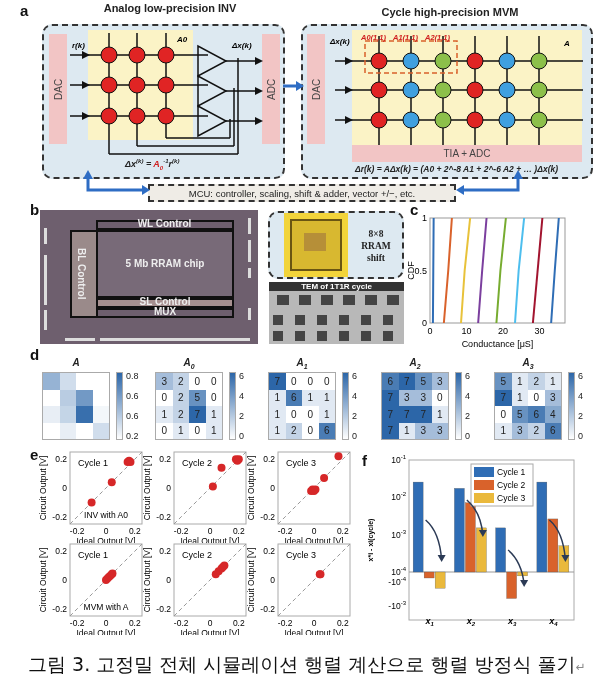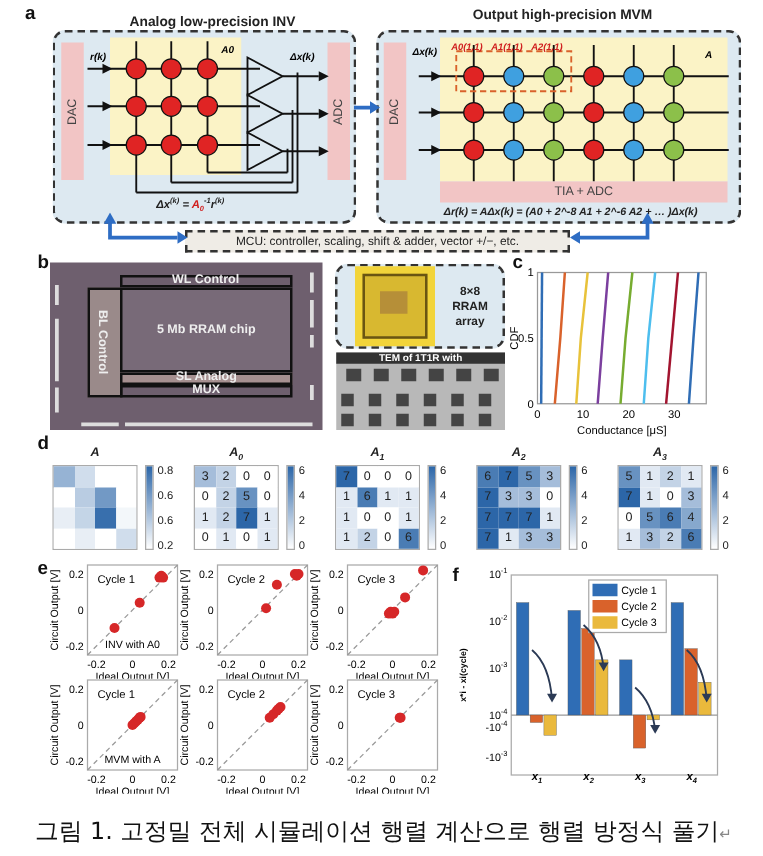--- a/index.html
+++ b/index.html
@@ -22,21 +22,21 @@
   .hm-cell { display:flex; align-items:center; justify-content:center; font-size:10px; color:#222; }
   .cbar { position:absolute; border:1px solid #aaa; box-sizing:border-box; }
   .cbar-tick { position:absolute; font-size:9px; }
   svg text { font-family:"Liberation Sans", sans-serif; }
 </style>
 </head>
 <body>
 
 <div class="panel-letter" style="left:20px;top:2px;">a</div>
 
-<div class="title" style="left:60px;top:12px;width:220px;">Analog low-precision INV</div>
+<div class="title" style="left:60px;top:2px;width:220px;">Analog low-precision INV</div>
 <div class="dashbox" style="left:42px;top:24px;width:243px;height:155px;">
 </div>
 <div class="pinkbar vtext" style="left:49px;top:34px;width:18px;height:110px;">DAC</div>
 <div class="pinkbar vtext" style="left:262px;top:34px;width:18px;height:110px;">ADC</div>
 <svg class="abs" style="left:60px;top:28px;" width="210" height="150">
   <rect x="28" y="2" width="105" height="110" fill="#fbf3c6"></rect>
   <g stroke="#111" stroke-width="1.5" fill="none">
     <line x1="10" y1="27" x2="148" y2="27"></line>
       <line x1="10" y1="57" x2="148" y2="57"></line>
       <line x1="10" y1="88" x2="148" y2="88"></line>
@@ -76,21 +76,21 @@
       <circle cx="106" cy="88" r="8"></circle>
   </g>
   <text x="12" y="20" font-size="8" font-style="italic" font-weight="bold">r(k)</text>
   <text x="117" y="14" font-size="8" font-style="italic" font-weight="bold">A0</text>
   <text x="172" y="20" font-size="8" font-style="italic" font-weight="bold">Δx(k)</text>
 </svg>
 <div class="eq" style="left:125px;top:158px;">
   <span>Δx</span><sup style="font-size:6px">(k)</sup><span> = </span><span class="red">A</span><sub class="red" style="font-size:6px">0</sub><sup style="font-size:6px">-1</sup><span>r</span><sup style="font-size:6px">(k)</sup>
 </div>
 
-<div class="title" style="left:300px;top:6px;width:300px;">Output high-precision MVM</div>
+<div class="title" style="left:300px;top:6px;width:300px;">Cycle high-precision MVM</div>
 <div class="dashbox" style="left:301px;top:24px;width:292px;height:155px;"></div>
 <div class="pinkbar vtext" style="left:307px;top:34px;width:18px;height:110px;">DAC</div>
 <div class="pinkbar" style="left:352px;top:145px;width:230px;height:17px;">TIA + ADC</div>
 <svg class="abs" style="left:325px;top:28px;" width="260" height="118">
   <rect x="27" y="2" width="230" height="115" fill="#fbf3c6"></rect>
   <g stroke="#111" stroke-width="1.5">
     <line x1="10" y1="33" x2="258" y2="33"></line>
       <line x1="10" y1="62" x2="258" y2="62"></line>
       <line x1="10" y1="92" x2="258" y2="92"></line>
     <line x1="54" y1="8" x2="54" y2="117"></line>
@@ -165,37 +165,37 @@
         <rect x="60" y="128" width="150" height="3"></rect>
     </g>
   </svg>
   <div class="box-outline" style="left:56px;top:10px;width:138px;height:10px;"></div>
   <div class="chip-label" style="left:56px;top:8px;width:137px;">WL Control</div>
   <div class="box-outline" style="left:30px;top:20px;width:28px;height:88px;background:#9a8a8a;"></div>
   <div class="chip-label vtext" style="left:36px;top:34px;height:60px;transform:none;">BL Control</div>
   <div class="box-outline" style="left:56px;top:20px;width:138px;height:68px;background:#786a78;"></div>
   <div class="chip-label" style="left:56px;top:48px;width:138px;">5 Mb RRAM chip</div>
   <div class="box-outline" style="left:56px;top:88px;width:138px;height:10px;background:#a69090;"></div>
-  <div class="chip-label" style="left:56px;top:86px;width:138px;">SL Analog</div>
+  <div class="chip-label" style="left:56px;top:86px;width:138px;">SL Control</div>
   <div class="box-outline" style="left:56px;top:98px;width:138px;height:10px;"></div>
   <div class="chip-label" style="left:56px;top:96px;width:138px;">MUX</div>
 </div>
 
 <div class="dashbox" style="left:268px;top:211px;width:136px;height:68px;"></div>
 <div class="abs" style="left:284px;top:213px;width:64px;height:64px;background:#f2d43a;">
   <div class="abs" style="left:6px;top:6px;width:52px;height:52px;background:#d8b830;border:2px solid #6a5512;box-sizing:border-box;"></div>
   <div class="abs" style="left:20px;top:20px;width:22px;height:18px;background:#b68f38;"></div>
 </div>
-<div class="abs" style="left:356px;top:228px;width:40px;font-size:9.5px;font-weight:bold;text-align:center;line-height:12px;">
+<div class="abs" style="left:356px;top:228px;width:40px;font-size:9.5px;font-weight:bold;text-align:center;line-height:12px;font-family:Liberation Serif, serif;">
   <div>8×8</div>
   <div>RRAM</div>
-  <div>array</div>
+  <div>shift</div>
 </div>
 <div class="abs" style="left:269px;top:282px;width:135px;height:62px;background:#b8b8b8;">
-  <div class="abs" style="left:0;top:0;width:135px;height:9px;background:#333;color:#fff;font-size:8px;font-weight:bold;text-align:center;line-height:9px;">TEM of 1T1R with</div>
+  <div class="abs" style="left:0;top:0;width:135px;height:9px;background:#333;color:#fff;font-size:8px;font-weight:bold;text-align:center;line-height:9px;">TEM of 1T1R cycle</div>
   <svg class="abs" style="left:0;top:9px;" width="135" height="53">
     <g fill="#444">
       <rect x="8" y="4" width="12" height="10"></rect>
         <rect x="30" y="4" width="12" height="10"></rect>
         <rect x="52" y="4" width="12" height="10"></rect>
         <rect x="74" y="4" width="12" height="10"></rect>
         <rect x="96" y="4" width="12" height="10"></rect>
         <rect x="118" y="4" width="12" height="10"></rect>
       <rect x="4" y="24" width="10" height="10"></rect>
         <rect x="26" y="24" width="10" height="10"></rect>
@@ -509,13 +509,13 @@
     <polygon points="72.625,105 80.625,105 76.625,112" fill="#2b3a55"></polygon>
     <path d="M101.875,50 Q115.875,62 117.875,85" fill="none" stroke="#2b3a55" stroke-width="1.5"></path>
     <polygon points="113.875,80 121.875,80 117.875,87" fill="#2b3a55"></polygon>
     <path d="M143.125,100 Q157.125,112 159.125,135" fill="none" stroke="#2b3a55" stroke-width="1.5"></path>
     <polygon points="155.125,130 163.125,130 159.125,137" fill="#2b3a55"></polygon>
     <path d="M184.375,70 Q198.375,82 200.375,110" fill="none" stroke="#2b3a55" stroke-width="1.5"></path>
     <polygon points="196.375,105 204.375,105 200.375,112" fill="#2b3a55"></polygon>
     <text x="8" y="90" font-size="7" font-weight="bold" text-anchor="middle" transform="rotate(-90 8 90)">x*i - xi(cycle)</text>
   </svg>
 
-<div class="caption"><span>그림 1. 고정밀 전체 시뮬레이션 행렬 계산으로 행렬 방정식 풀기</span><span style="font-size:12px;color:#888;">↵</span></div>
+<div class="caption"><span>그림 3. 고정밀 전체 시뮬레이션 행렬 계산으로 행렬 방정식 풀기</span><span style="font-size:12px;color:#888;">↵</span></div>
 
 </body></html>

